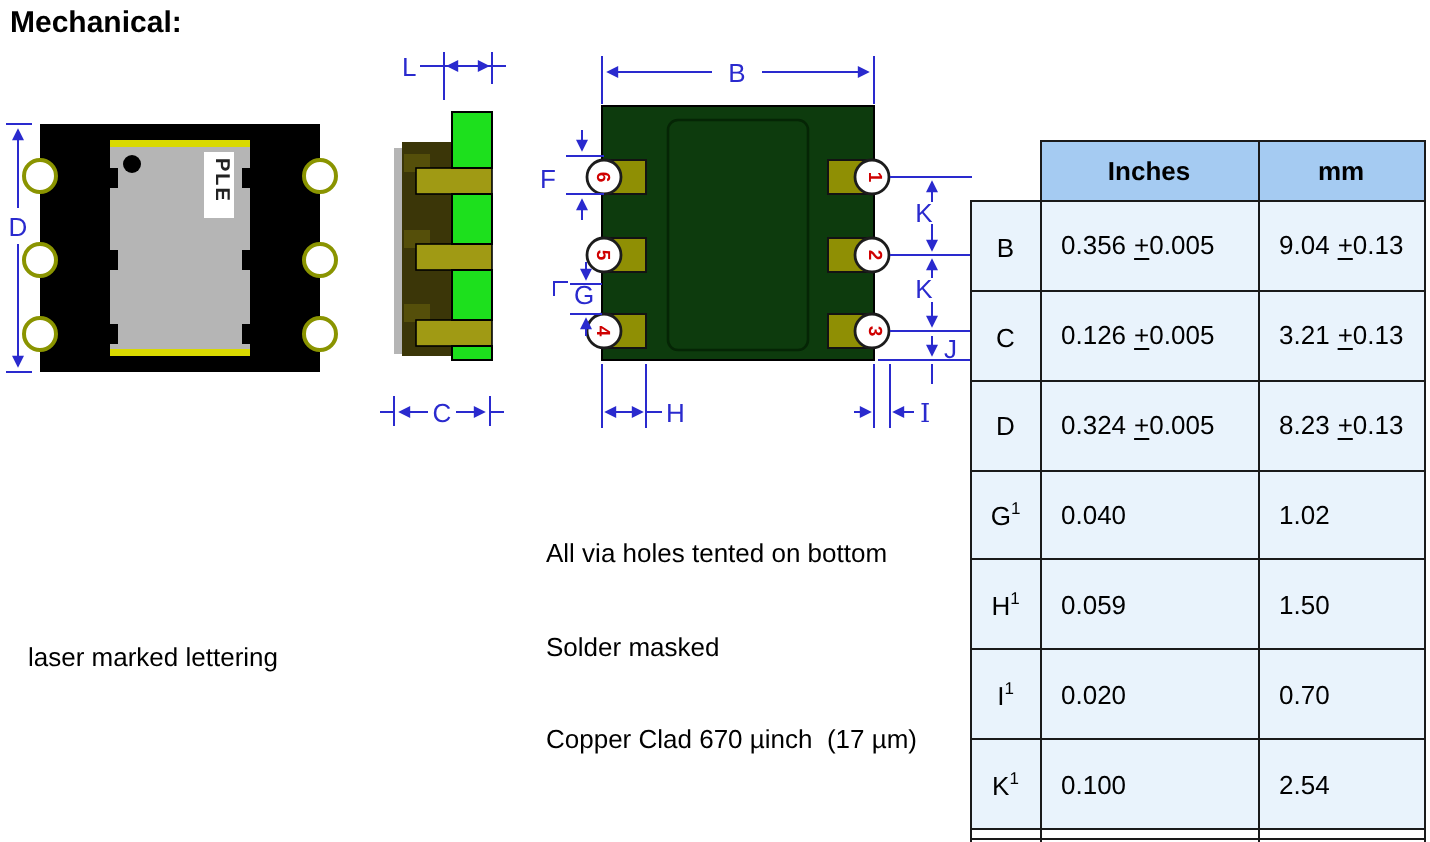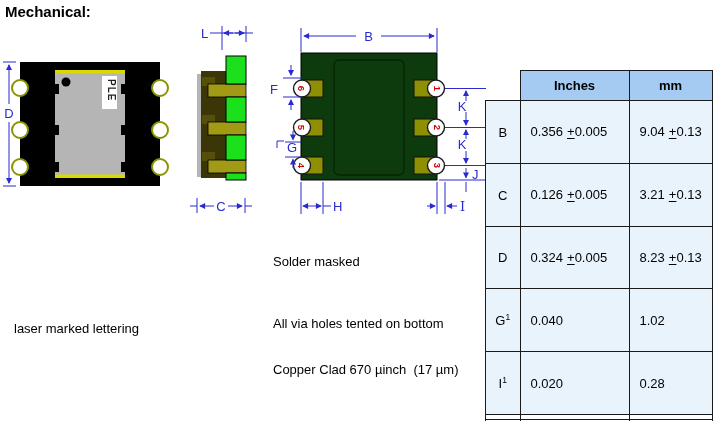--- a/index.html
+++ b/index.html
@@ -203,22 +203,22 @@
         <text class="dl" x="472" y="179">J</text>
       </g>
     </g>
   </svg>
 
   <div class="note" id="labelNote">
     <div class="ind">laser marked lettering</div>
   </div>
 
   <div class="note" id="fr4Note">
+    <div class="ind gapA">All via holes tented on bottom</div>
     <div class="ind">Solder masked</div>
-    <div class="ind gapA">All via holes tented on bottom</div>
     <div class="ind">Copper Clad 670 µinch  (17 µm)</div>
     
     
     
     
     
   </div>
 
   <table class="dims">
     <tbody>
@@ -241,23 +241,33 @@
       <td class="lbl"><span>D</span><sup></sup></td>
       <td class="val"><span>0.324</span><u class="ts">+</u><span>0.005</span></td>
       <td class="val"><span>8.23</span><u class="ts">+</u><span>0.13</span></td>
     </tr>
     <tr>
       <td class="lbl"><span>G</span><sup>1</sup></td>
       <td class="val"><span>0.040</span></td>
       <td class="val"><span>1.02</span></td>
     </tr>
     <tr>
+      <td class="lbl"><span>H</span><sup>1</sup></td>
+      <td class="val"><span>0.059</span></td>
+      <td class="val"><span>1.50</span></td>
+    </tr>
+    <tr>
       <td class="lbl"><span>I</span><sup>1</sup></td>
       <td class="val"><span>0.020</span></td>
-      <td class="val"><span>0.28</span></td>
+      <td class="val"><span>0.70</span></td>
+    </tr>
+    <tr>
+      <td class="lbl"><span>K</span><sup>1</sup></td>
+      <td class="val"><span>0.100</span></td>
+      <td class="val"><span>2.54</span></td>
     </tr>
   </tbody>
     </table>
 
   <div class="cutv" style="left:485px"></div>
   <div class="cutv" style="left:520px"></div>
   <div class="cutv" style="left:629px"></div>
   <div class="cutv" style="left:712px"></div>
   <div class="cuth"></div>
 

